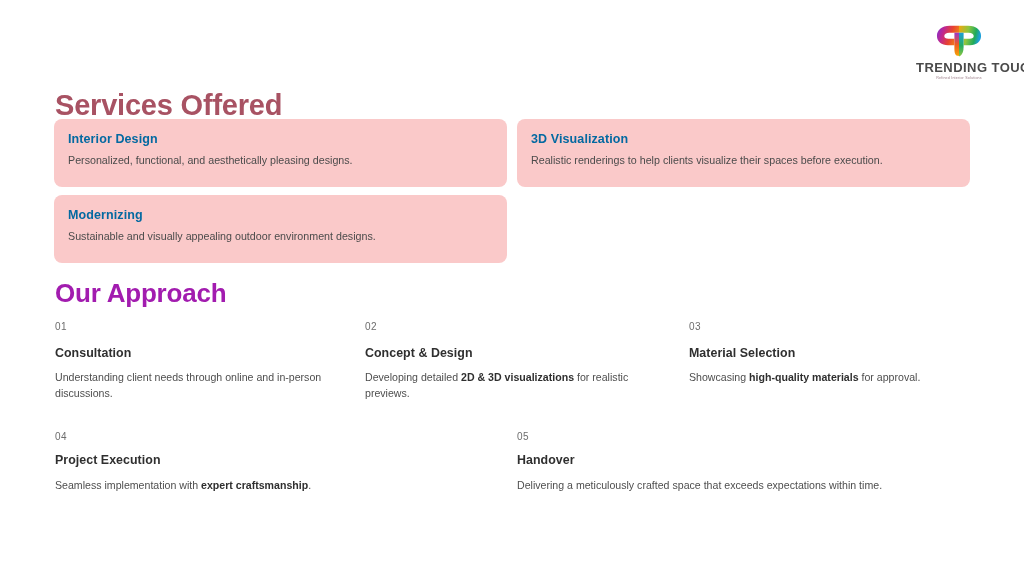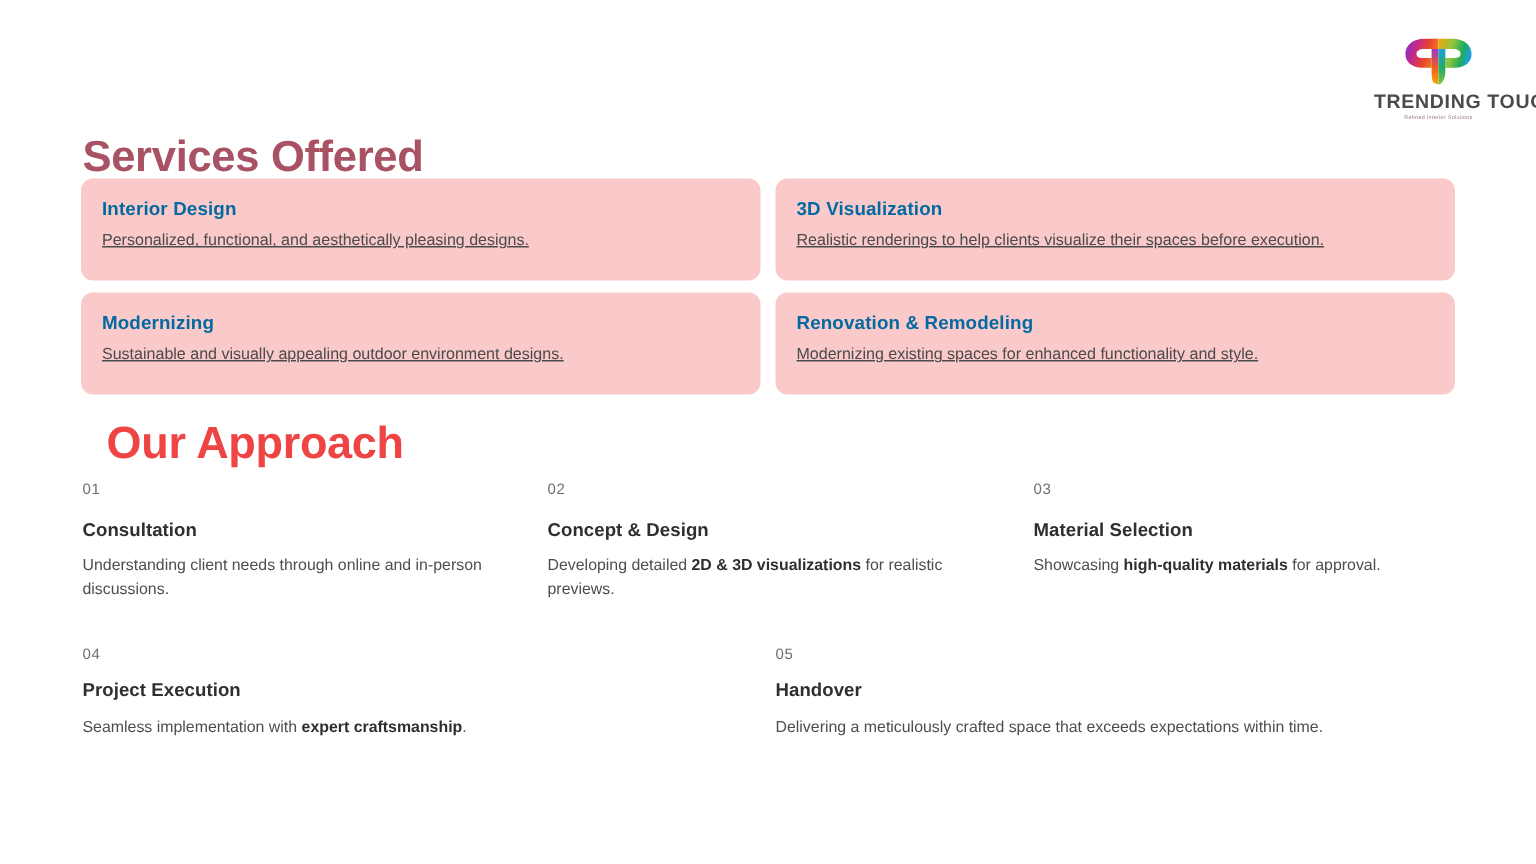--- a/index.html
+++ b/index.html
@@ -57,26 +57,26 @@
     top: 70px;
     font-size: 29px;
     font-weight: 700;
     letter-spacing: -0.2px;
     color: #a85263;
     line-height: 1.1;
     margin-top: 20px;
   }
   .h-approach {
     position: absolute;
-    left: 71px;
+    left: 55px;
     top: 279px;
-    font-size: 30px;
+    font-size: 26px;
     font-weight: 700;
     letter-spacing: -0.2px;
-    color: #ef4444;
+    color: #a21caf;
     line-height: 1.1;
   }
 
   
   .cards {
     position: absolute;
     left: 54px;
     top: 119px;
     width: 916px;
     display: grid;
@@ -97,21 +97,20 @@
     color: #0369a1;
     line-height: 1.2;
     letter-spacing: 0.1px;
   }
   .card-desc {
     margin-top: 7px;
     font-size: 10.7px;
     font-weight: 400;
     color: #4b4b4b;
     line-height: 1.3;
-    text-decoration: underline;
   }
 
   
   .steps-row {
     position: absolute;
     display: flex;
   }
   .steps-row-1 { left: 55px; top: 322px; width: 920px; }
   .steps-row-2 { left: 55px; top: 432px; width: 920px; }
 
@@ -197,24 +196,20 @@
     <div class="card-desc">Personalized, functional, and aesthetically pleasing designs.</div>
   </div>
   <div class="card">
     <div class="card-title">3D Visualization</div>
     <div class="card-desc">Realistic renderings to help clients visualize their spaces before execution.</div>
   </div>
   <div class="card">
     <div class="card-title">Modernizing</div>
     <div class="card-desc">Sustainable and visually appealing outdoor environment designs.</div>
   </div>
-  <div class="card">
-    <div class="card-title">Renovation &amp; Remodeling</div>
-    <div class="card-desc">Modernizing existing spaces for enhanced functionality and style.</div>
-  </div>
 </div>
 
 <div class="h-approach">Our Approach</div>
 
 <div class="steps-row steps-row-1">
   <div class="step step-w1">
     <div class="step-num">01</div>
     <div class="step-title">Consultation</div>
     <div class="step-desc"><span>Understanding client needs through online and in-person discussions.</span><b></b><span></span></div>
   </div>

